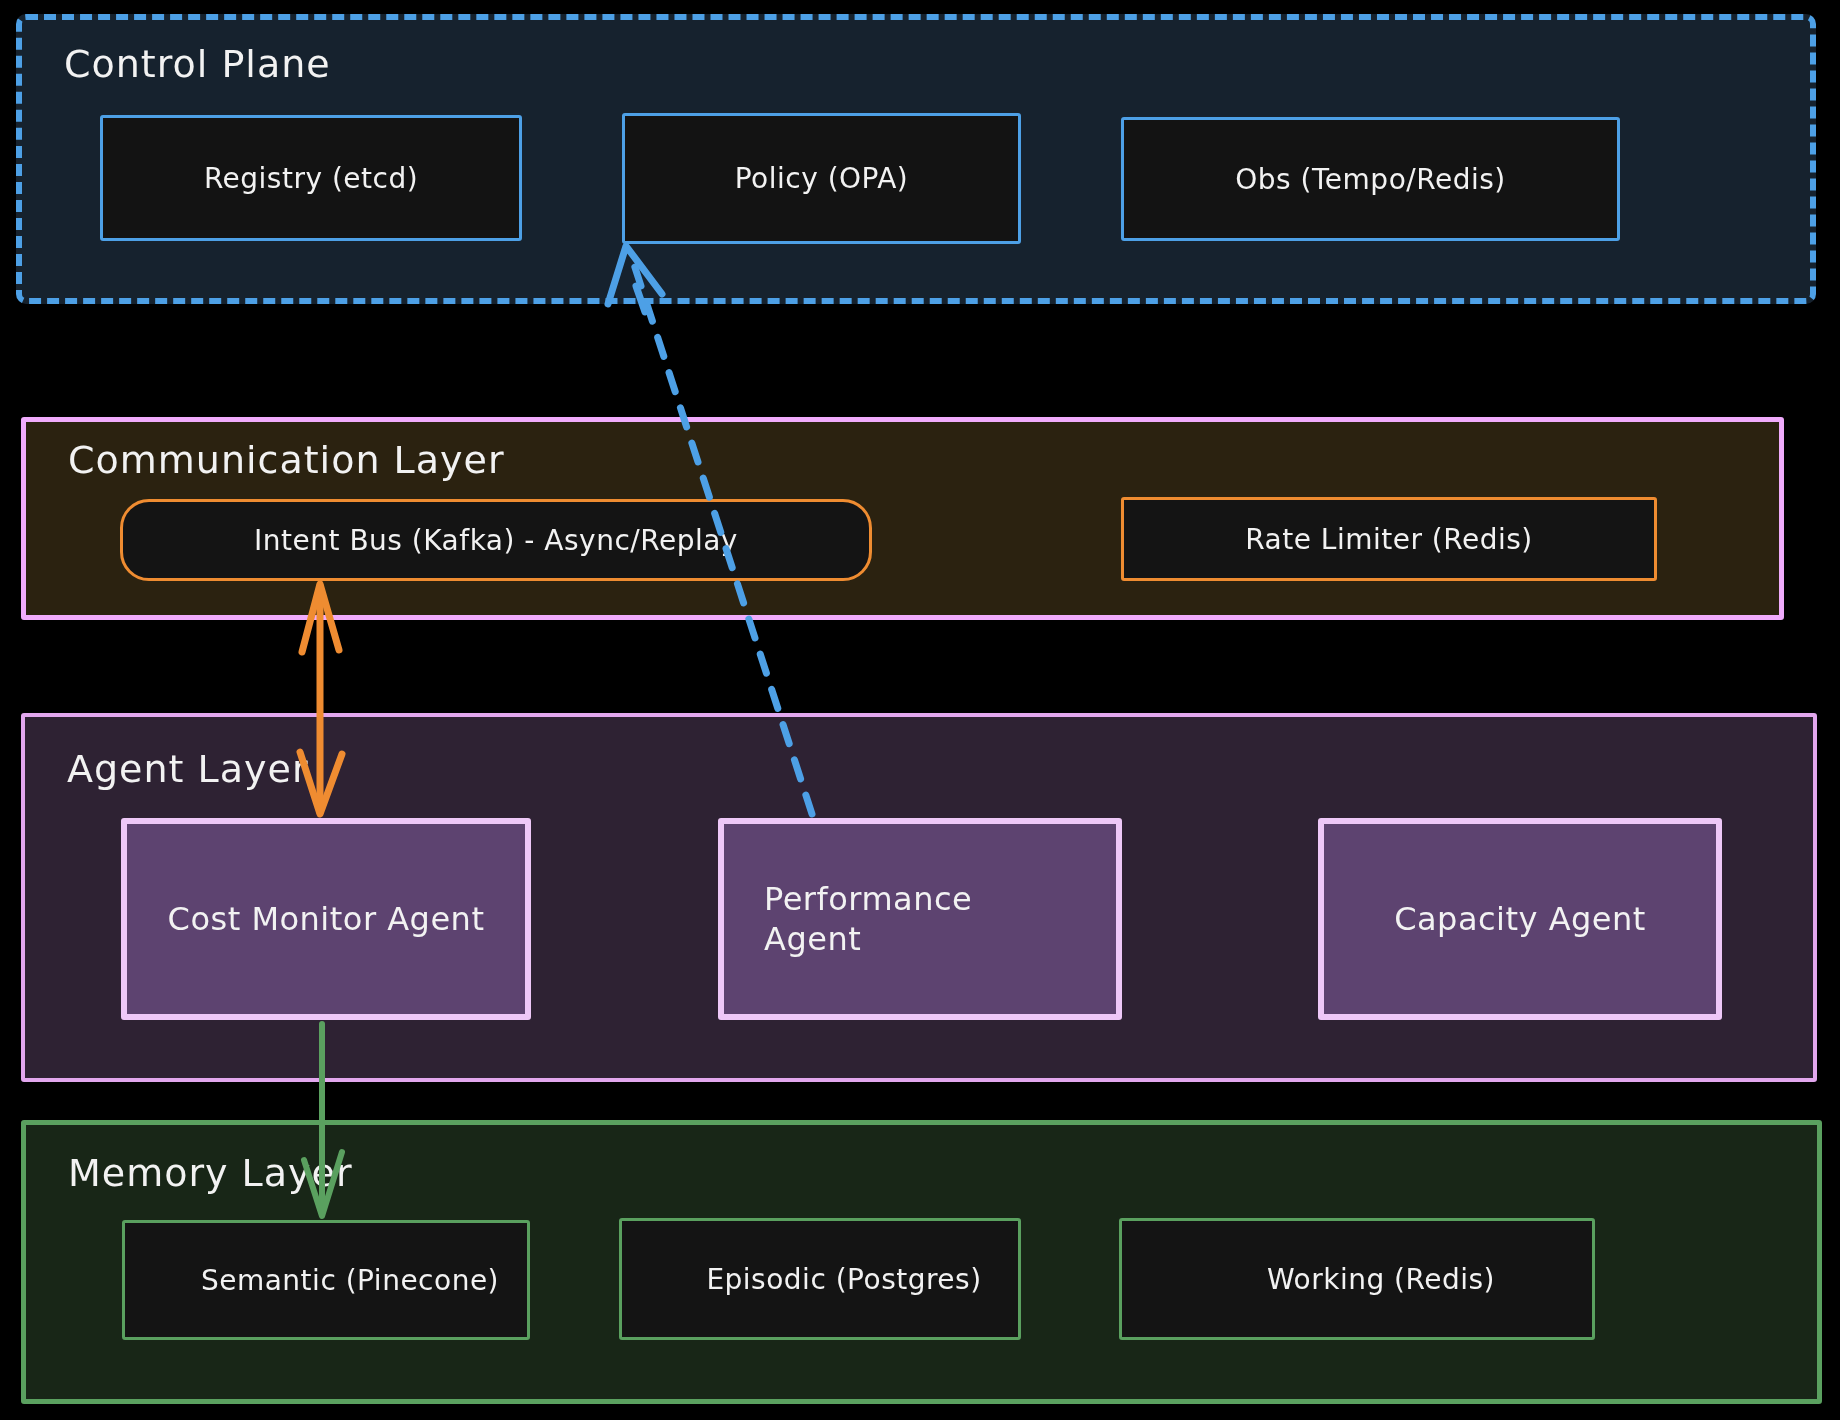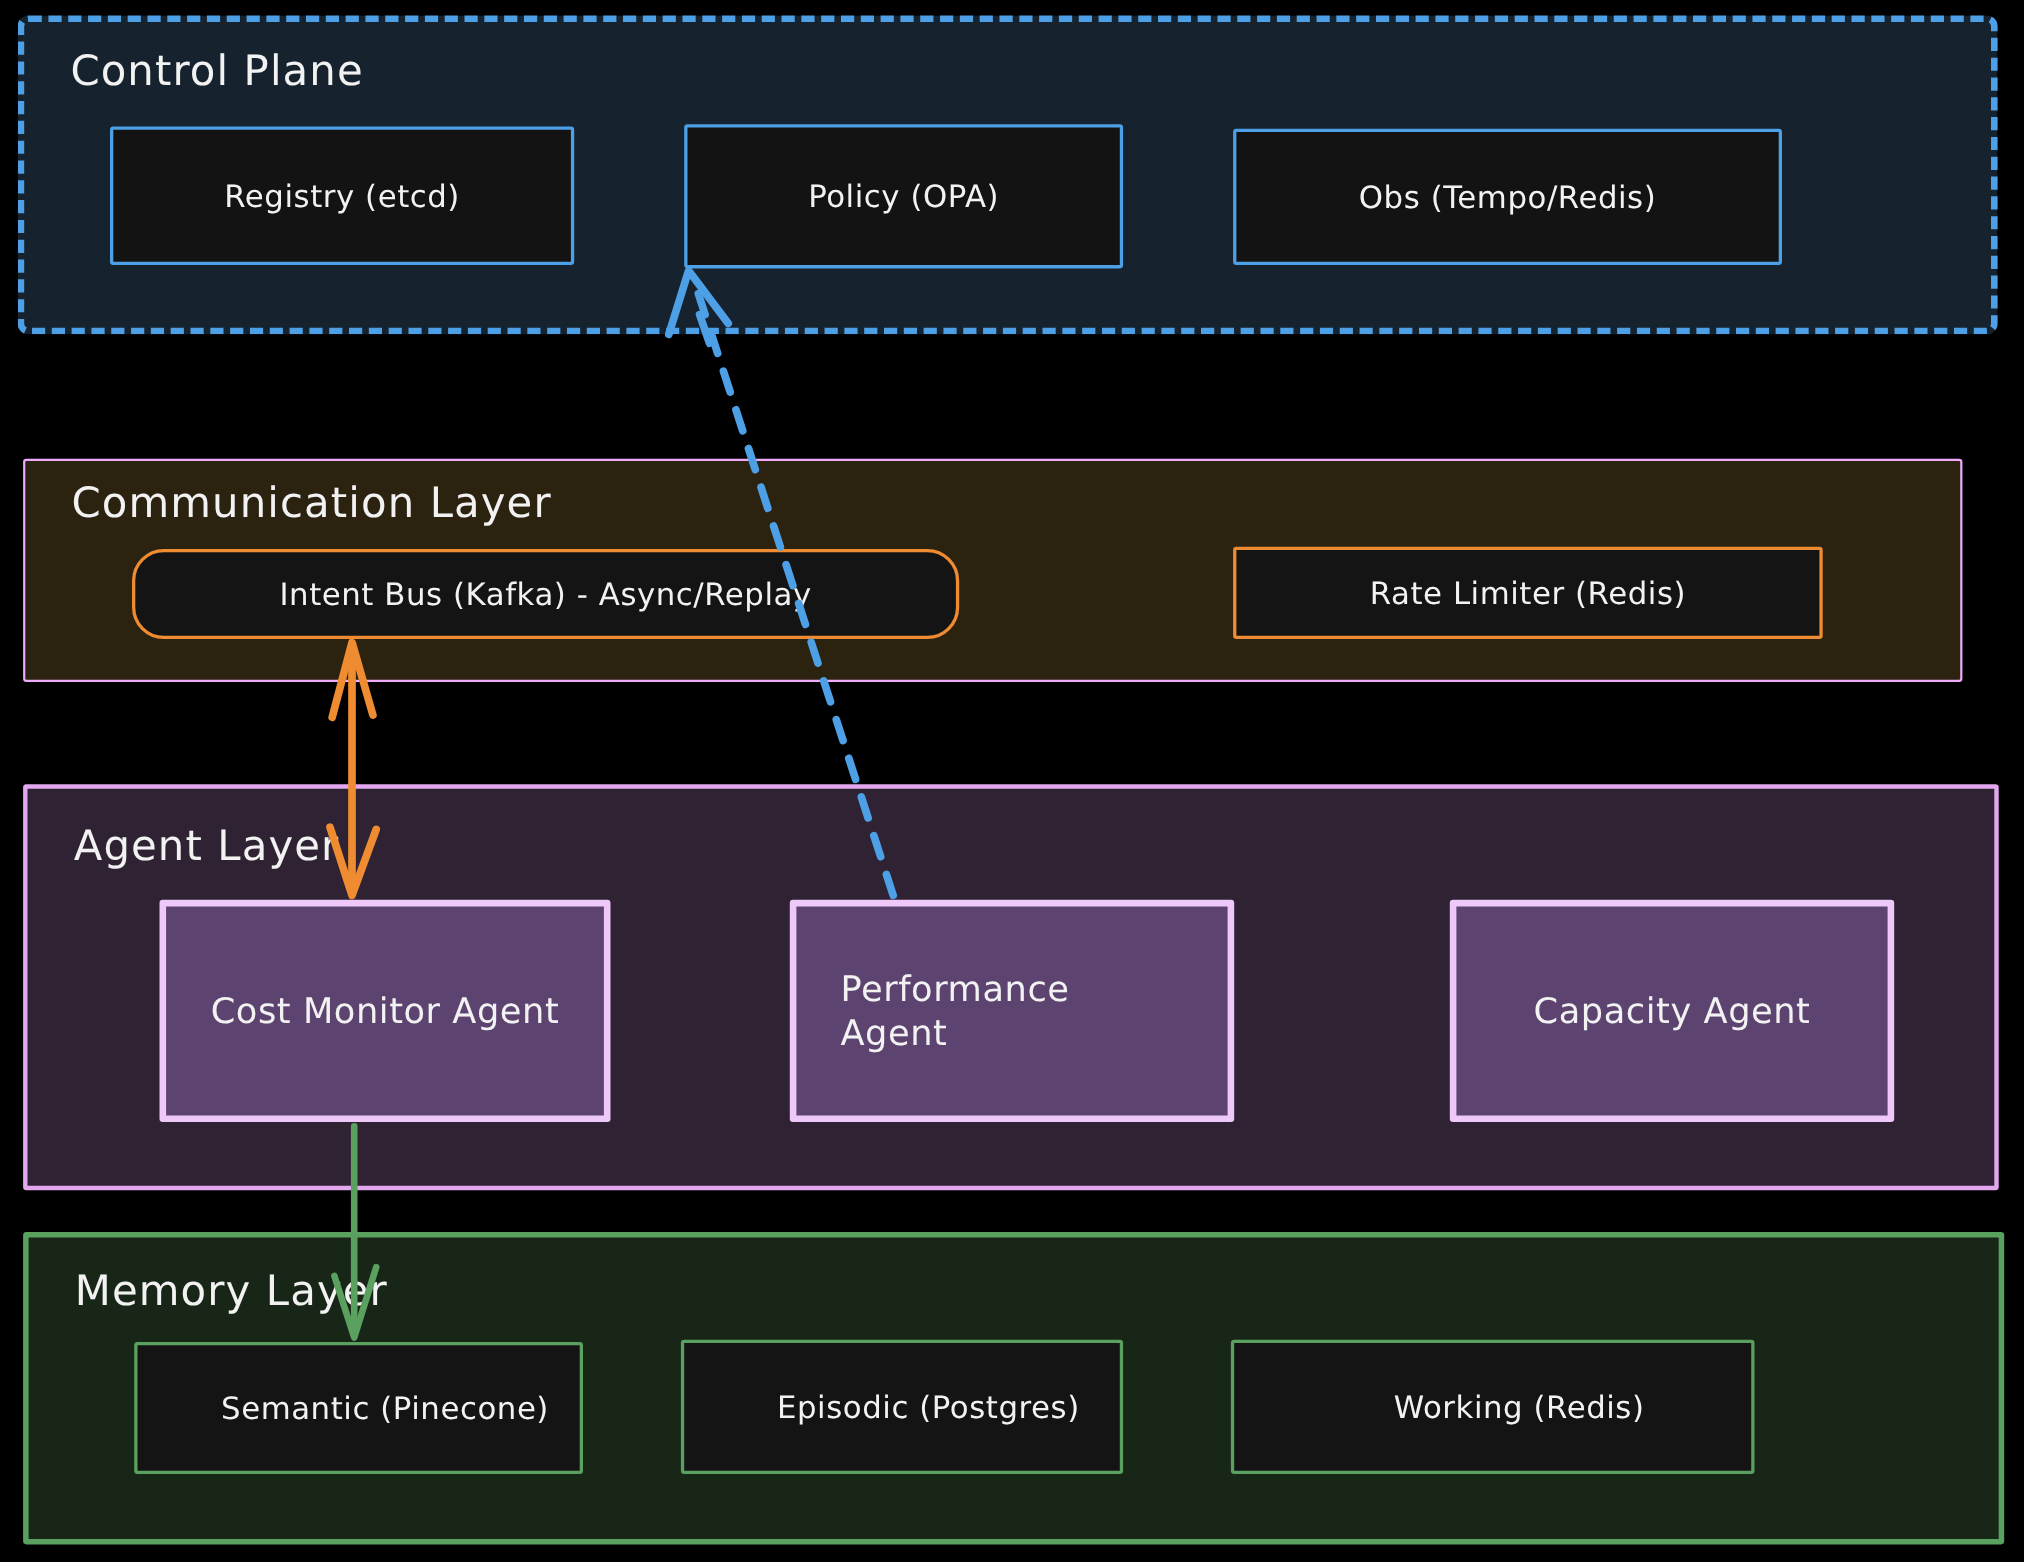--- a/index.html
+++ b/index.html
@@ -42,21 +42,21 @@
     left: 16px; top: 14px; width: 1800px; height: 290px;
     background: #16222e;
     border: 6px dashed #4da0e6;
     border-radius: 10px;
   }
   .cp-node { background: #131313; border: 3px solid #4da0e6; }
   
   .comm-panel {
     left: 21px; top: 417px; width: 1763px; height: 203px;
     background: #2b2210;
-    border: 2px solid #f0abfc;
+    border: 5px solid #f0abfc;
     border-radius: 3px;
   }
   .comm-node { background: #141414; border: 3px solid #ef8c31; }
   
   .agent-panel {
     left: 21px; top: 713px; width: 1796px; height: 369px;
     background: #2e2233;
     border: 4px solid #e2a7ee;
     border-radius: 3px;
   }
@@ -96,21 +96,21 @@
 
   <div class="panel comm-panel">
     <div class="panel-title" style="left:42px; top:16px;">Communication Layer</div>
   </div>
   <div class="node comm-node" style="left:120px; top:499px; width:752px; height:82px;border-radius:29px;">Intent Bus (Kafka) - Async/Replay</div>
   <div class="node comm-node" style="left:1121px; top:497px; width:536px; height:84px;">Rate Limiter (Redis)</div>
 
   <div class="panel agent-panel">
     <div class="panel-title" style="left:42px; top:30px;">Agent Layer</div>
   </div>
-  <div class="node agent-node" style="left:121px; top:818px; width:410px; height:202px;margin-left:24px;">Cost Monitor Agent</div>
+  <div class="node agent-node" style="left:121px; top:818px; width:410px; height:202px;">Cost Monitor Agent</div>
   <div class="node agent-node" style="left:718px; top:818px; width:404px; height:202px;">Performance Agent</div>
   <div class="node agent-node" style="left:1318px; top:818px; width:404px; height:202px;">Capacity Agent</div>
 
   <div class="panel mem-panel">
     <div class="panel-title" style="left:42px; top:26px;">Memory Layer</div>
   </div>
   <div class="node mem-node" style="left:122px; top:1220px; width:408px; height:120px;">Semantic (Pinecone)</div>
   <div class="node mem-node" style="left:619px; top:1218px; width:402px; height:122px;">Episodic (Postgres)</div>
   <div class="node mem-node" style="left:1119px; top:1218px; width:476px; height:122px;">Working (Redis)</div>
 

